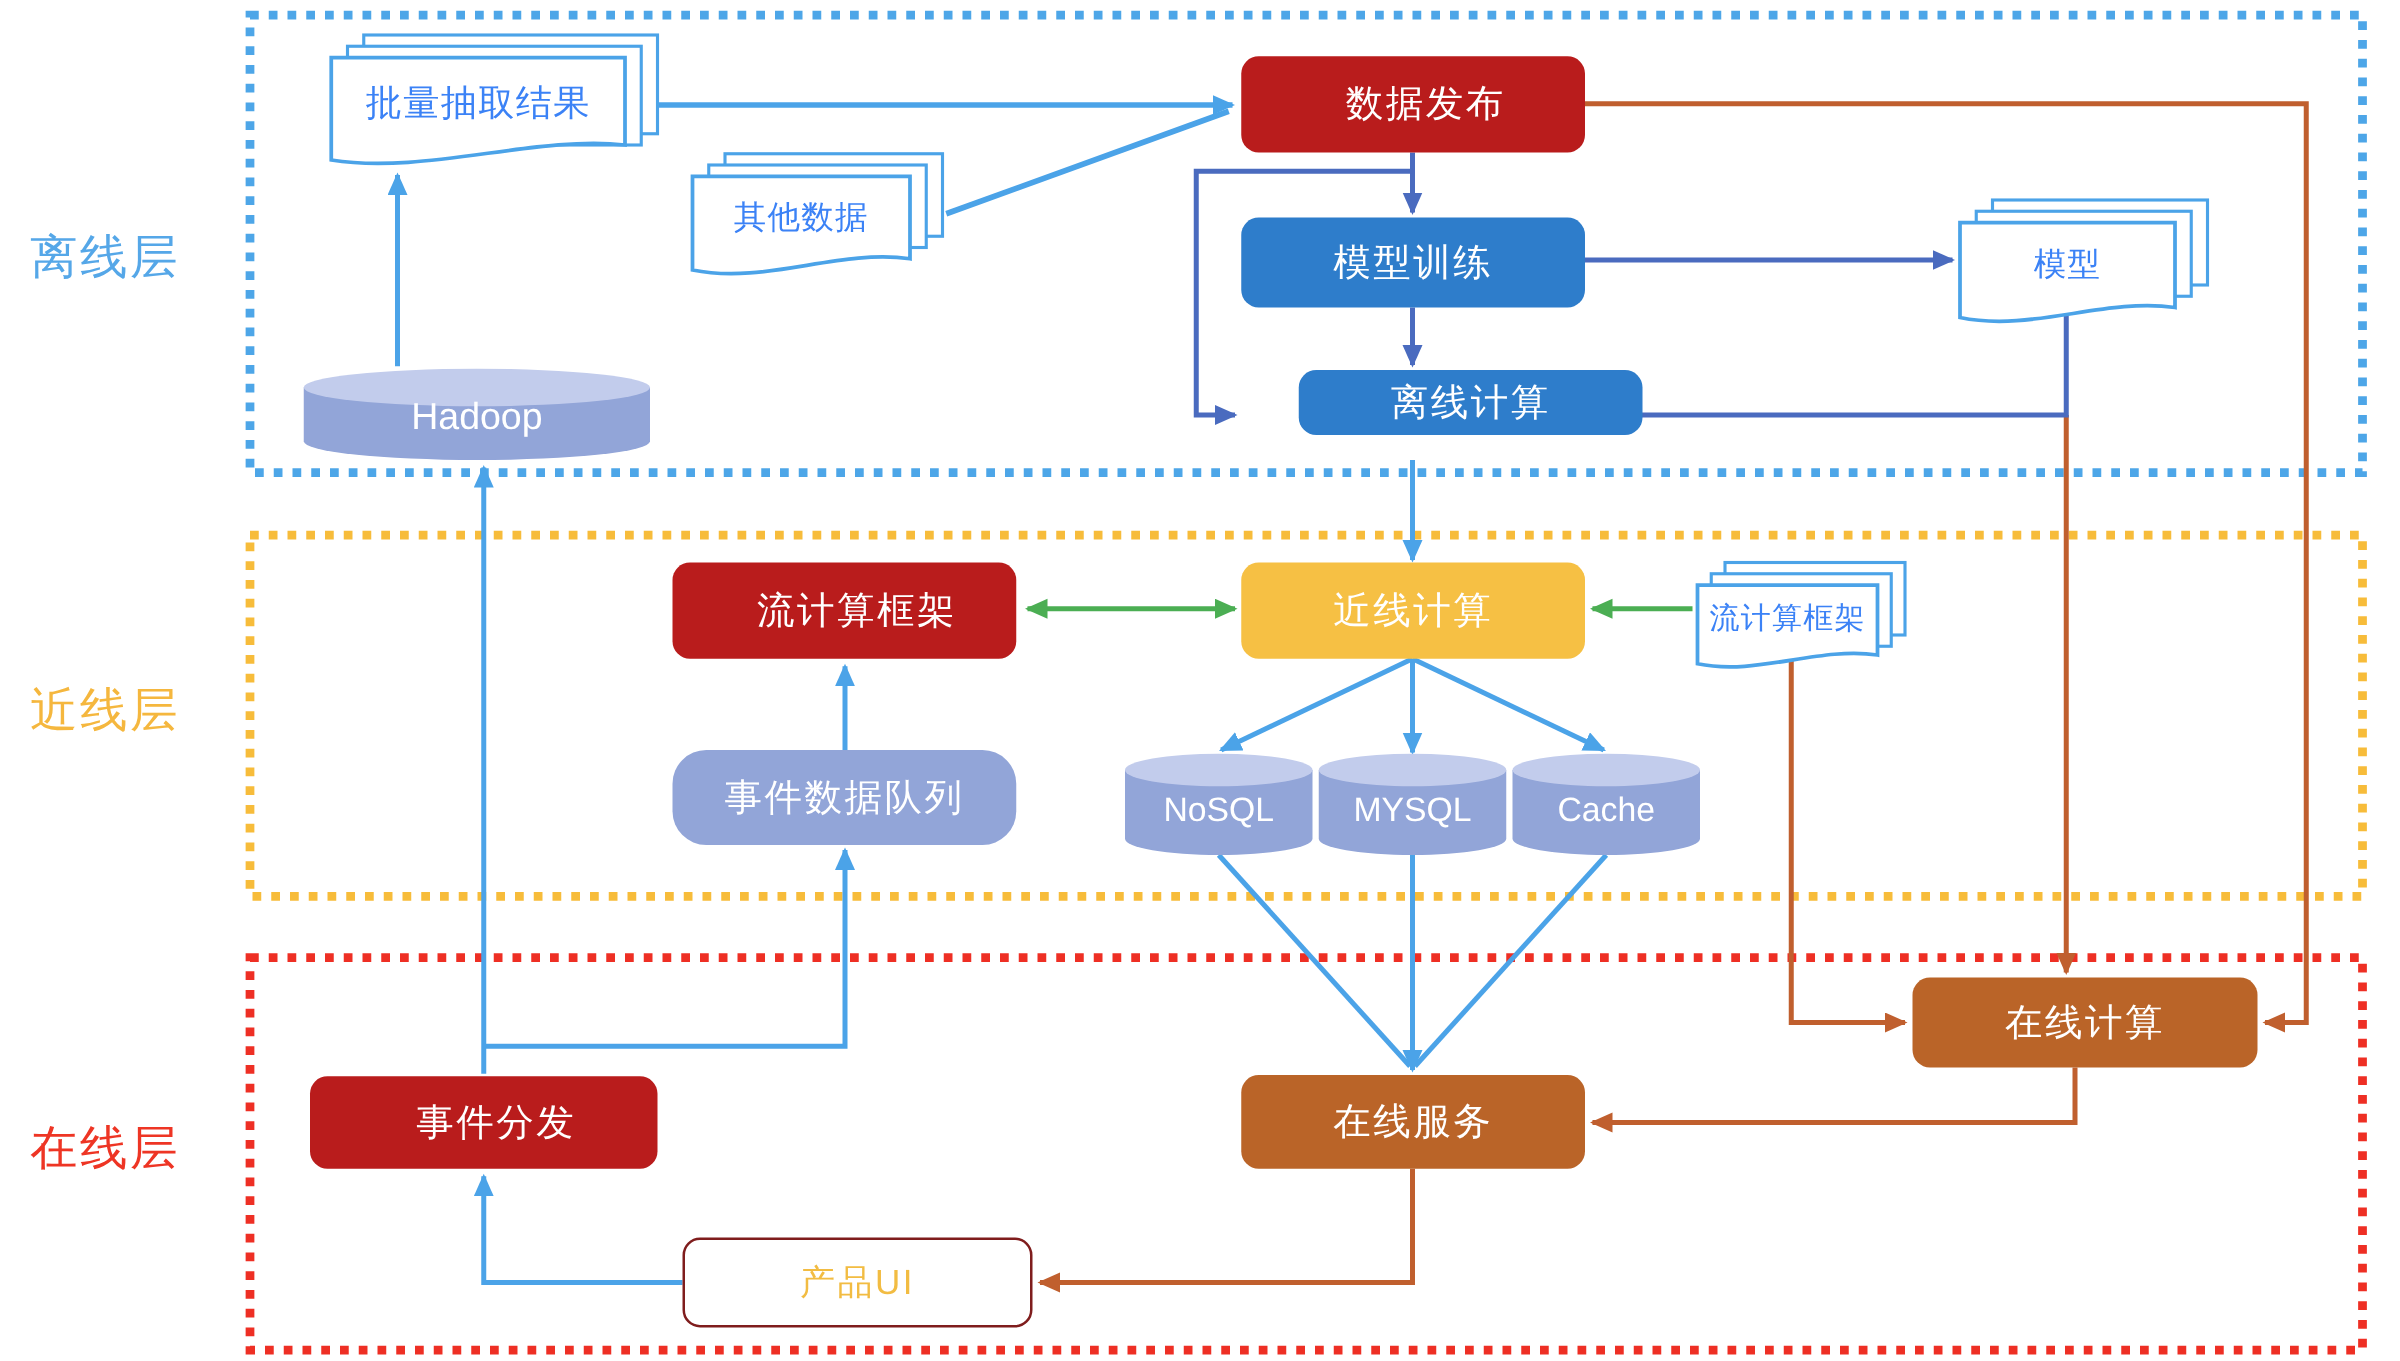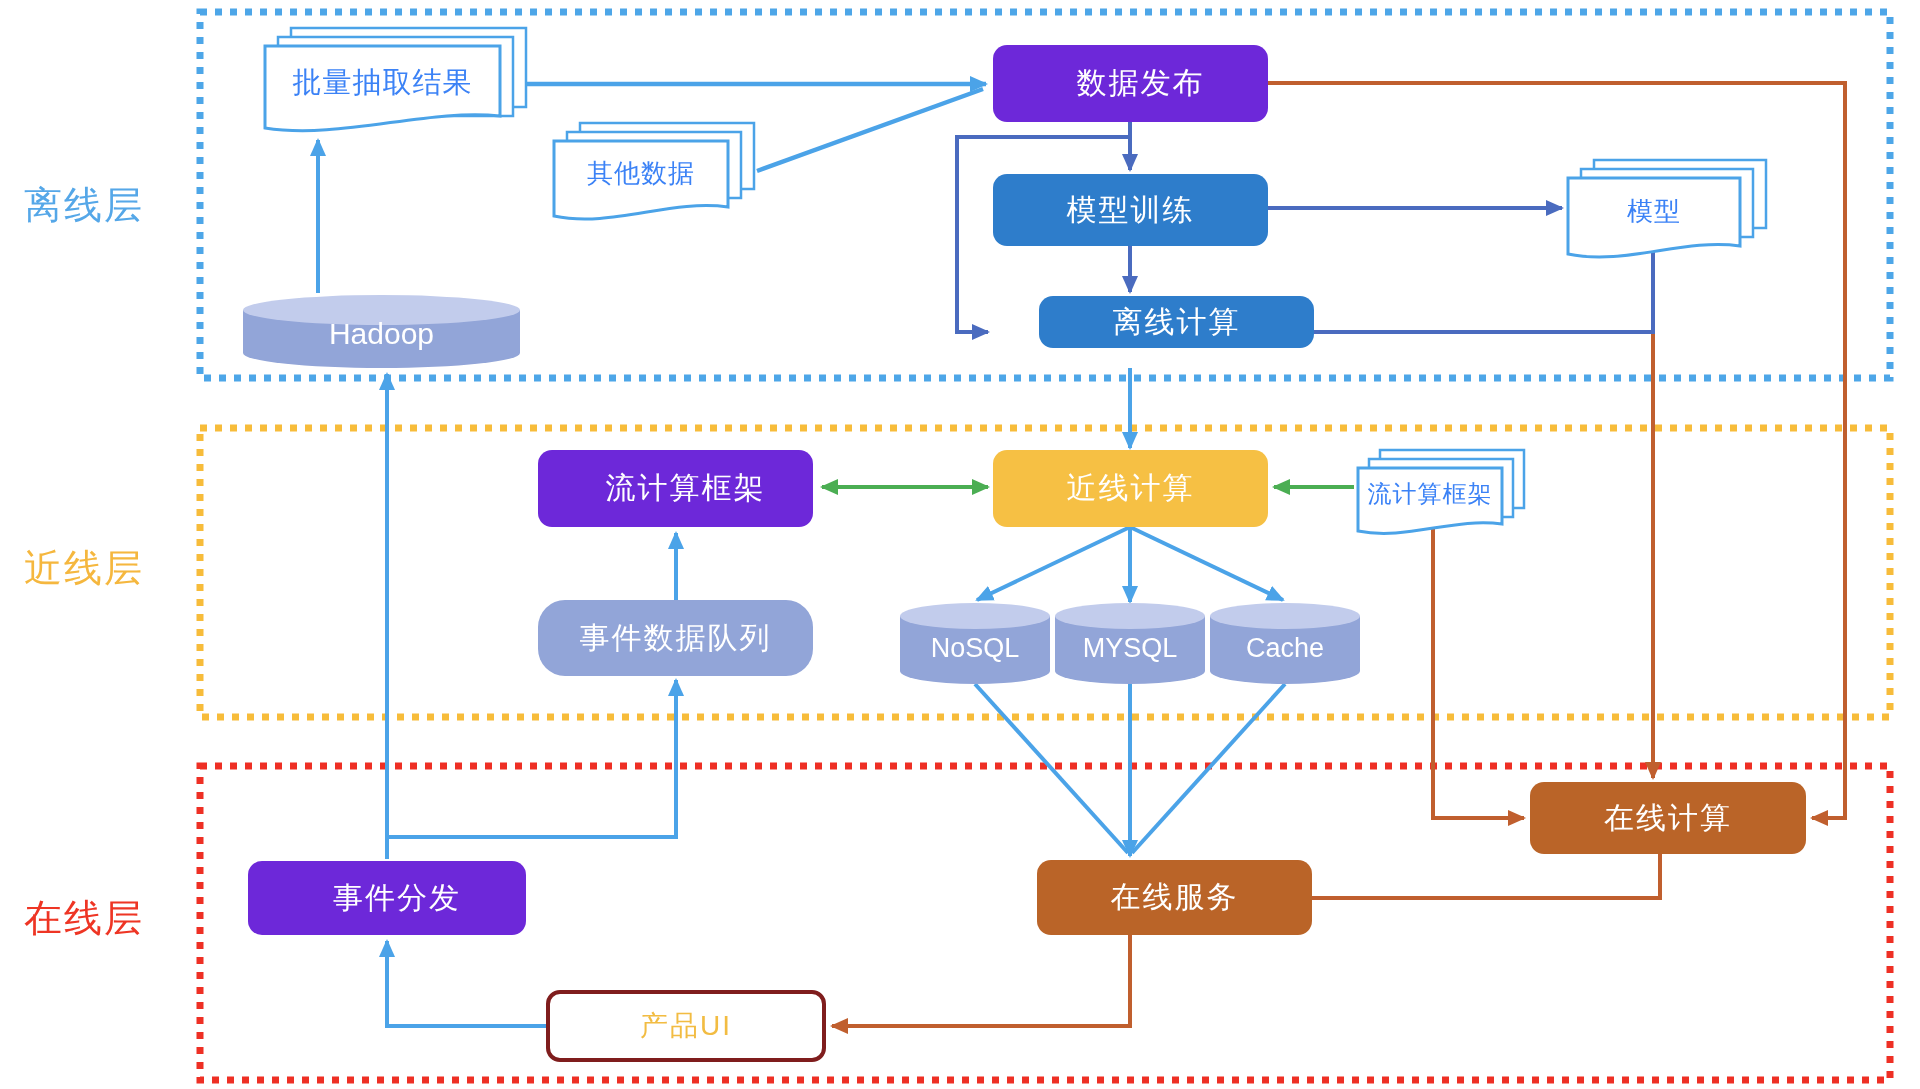--- a/index.html
+++ b/index.html
@@ -5,26 +5,26 @@
   html,body{margin:0;padding:0;background:#fff;}
   #stage{position:relative;width:1920px;height:1089px;background:#ffffff;overflow:hidden;
          font-family:"Liberation Sans","DejaVu Sans",sans-serif;}
   #wires{position:absolute;left:0;top:0;width:1920px;height:1089px;}
   .layer-label{position:absolute;font-size:38px;letter-spacing:2px;white-space:nowrap;font-family:Liberation Serif, serif;}
   .lbl-offline{color:#55A7E8;left:24px;top:180px;}
   .lbl-nearline{color:#F5B73E;left:24px;top:543px;}
   .lbl-online{color:#EE3524;left:24px;top:893px;}
   .node{position:absolute;border-radius:14px;display:flex;align-items:center;justify-content:center;
         color:#ffffff;font-size:30px;letter-spacing:2px;box-sizing:border-box;white-space:nowrap;}
-  .green{background:#6d28d9;padding-left:20px;}
+  .green{background:#b91c1c;padding-left:20px;}
   .blue{background:#2E7DCB;}
   .yellow{background:#F6C044;text-align:right;}
   .brown{background:#BA6428;}
   .periwinkle{background:#92A5D8;border-radius:27px;}
-  .outline-yellow{background:#ffffff;border:4px solid #7f1d1d;color:#F2BC42;font-size:28px;}
+  .outline-yellow{background:#ffffff;border:2px solid #7f1d1d;color:#F2BC42;font-size:28px;}
   .doc-label{position:absolute;display:flex;align-items:center;justify-content:center;
              color:#3b82f6;font-size:26px;letter-spacing:1px;white-space:nowrap;}
   .cyl-label{position:absolute;display:flex;align-items:center;justify-content:center;
              color:#ffffff;font-size:27px;white-space:nowrap;}
 </style>
 </head>
 <body>
 
 <div id="stage">
 
@@ -122,21 +122,21 @@
   <div class="layer-label lbl-online">在线层</div>
 
   <div class="node green" style="left:993px;top:45px;width:275px;height:77px;">数据发布</div>
   <div class="node blue" style="left:993px;top:174px;width:275px;height:72px;">模型训练</div>
   <div class="node blue" style="left:1039px;top:296px;width:275px;height:52px;">离线计算</div>
   <div class="node green" style="left:538px;top:450px;width:275px;height:77px;">流计算框架</div>
   <div class="node yellow" style="left:993px;top:450px;width:275px;height:77px;">近线计算</div>
   <div class="node periwinkle" style="left:538px;top:600px;width:275px;height:76px;">事件数据队列</div>
   <div class="node brown" style="left:1530px;top:782px;width:276px;height:72px;">在线计算</div>
   <div class="node green" style="left:248px;top:861px;width:278px;height:74px;">事件分发</div>
-  <div class="node brown" style="left:993px;top:860px;width:275px;height:75px;margin-left:44px;">在线服务</div>
+  <div class="node brown" style="left:993px;top:860px;width:275px;height:75px;">在线服务</div>
   <div class="node outline-yellow" style="left:546px;top:990px;width:280px;height:72px;">产品UI</div>
 
   <div class="doc-label" style="left:265px;top:46px;width:235px;height:74px;font-size:29px;">批量抽取结果</div>
   <div class="doc-label" style="left:554px;top:141px;width:174px;height:64px;">其他数据</div>
   <div class="doc-label" style="left:1568px;top:178px;width:172px;height:66px;">模型</div>
   <div class="doc-label" style="left:1358px;top:464px;width:144px;height:60px;font-size:24px;">流计算框架</div>
 
   <div class="cyl-label" style="left:243px;top:308px;width:277px;height:52px;font-size:30px;">Hadoop</div>
   <div class="cyl-label" style="left:900px;top:620px;width:150px;height:56px;">NoSQL</div>
   <div class="cyl-label" style="left:1055px;top:620px;width:150px;height:56px;">MYSQL</div>

